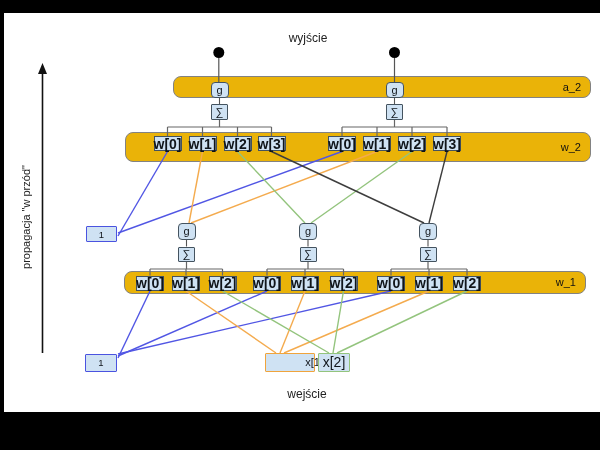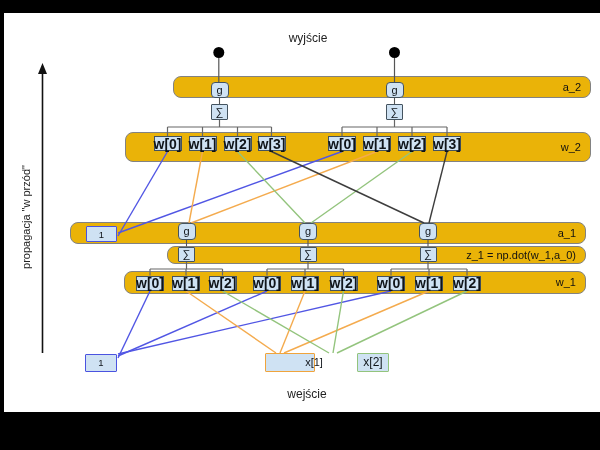--- a/index.html
+++ b/index.html
@@ -12,21 +12,21 @@
   .row-label{position:absolute;right:9px;top:50%;transform:translateY(-50%);
              font-size:11px;color:#111;white-space:nowrap;z-index:4;}
   
   .box{position:absolute;background:#cfe2f3;border:1.3px solid #44535f;box-sizing:border-box;
        display:flex;align-items:center;justify-content:center;color:#10151a;z-index:3;}
   .gbox{border-radius:4px;font-size:11px;}
   .sbox{border-radius:1px;font-size:11px;}
   .wbox{border-radius:0;font-size:14px;font-weight:bold;}
   .biasbox{border:1.6px solid #4a53e0;font-size:9.5px;border-radius:1px;}
   .x1box{border:1.6px solid #f0a43c;font-size:11px;border-radius:1px;padding-left:48px;}
-  .x2box{border:1.6px solid #93c47d;font-size:12px;border-radius:1px;margin-left:39px;}
+  .x2box{border:1.6px solid #93c47d;font-size:14px;border-radius:1px;}
   .caption{position:absolute;font-size:12px;color:#222;text-align:center;z-index:4;}
   svg.overlay{position:absolute;left:0;top:0;z-index:2;}
   .side-label{position:absolute;left:-46px;top:197px;width:138px;height:14px;
               font-size:11px;color:#222;text-align:center;transform:rotate(-90deg);z-index:4;}
 </style>
 </head>
 <body>
 
 <div class="stage">
   <div class="content">
@@ -88,26 +88,20 @@
         <line x1="38.5" y1="340" x2="38.5" y2="59" stroke="#111" stroke-width="1.6"></line>
         <polygon points="38.5,50 34,61 43,61" fill="#111"></polygon>
       </svg>
 
     <div class="row" id="row-a_2" style="left:169px;top:62.5px;width:418px;height:22.5px">
       <span class="row-label">a_2</span>
     </div>
     <div class="row" id="row-w_2" style="left:121px;top:119px;width:466px;height:30px">
       <span class="row-label">w_2</span>
     </div>
-    <div class="row" id="row-a_1" style="left:66px;top:208.5px;width:516px;height:22px">
-      <span class="row-label">a_1</span>
-    </div>
-    <div class="row" id="row-z_1" style="left:163px;top:232.5px;width:419px;height:18px">
-      <span class="row-label">z_1 = np.dot(w_1,a_0)</span>
-    </div>
     <div class="row" id="row-w_1" style="left:120px;top:258px;width:462px;height:22.5px">
       <span class="row-label">w_1</span>
     </div>
 
     <div class="caption" style="left:253px;top:374px;width:100px">wejście</div>
     <div class="caption" style="left:254px;top:18px;width:100px">wyjście</div>
     <div class="side-label">propagacja "w przód"</div>
 
     <div id="boxes">
         <div class="box gbox" style="left: 206.5px; top: 69px; width: 18px; height: 15.5px;">g</div>

